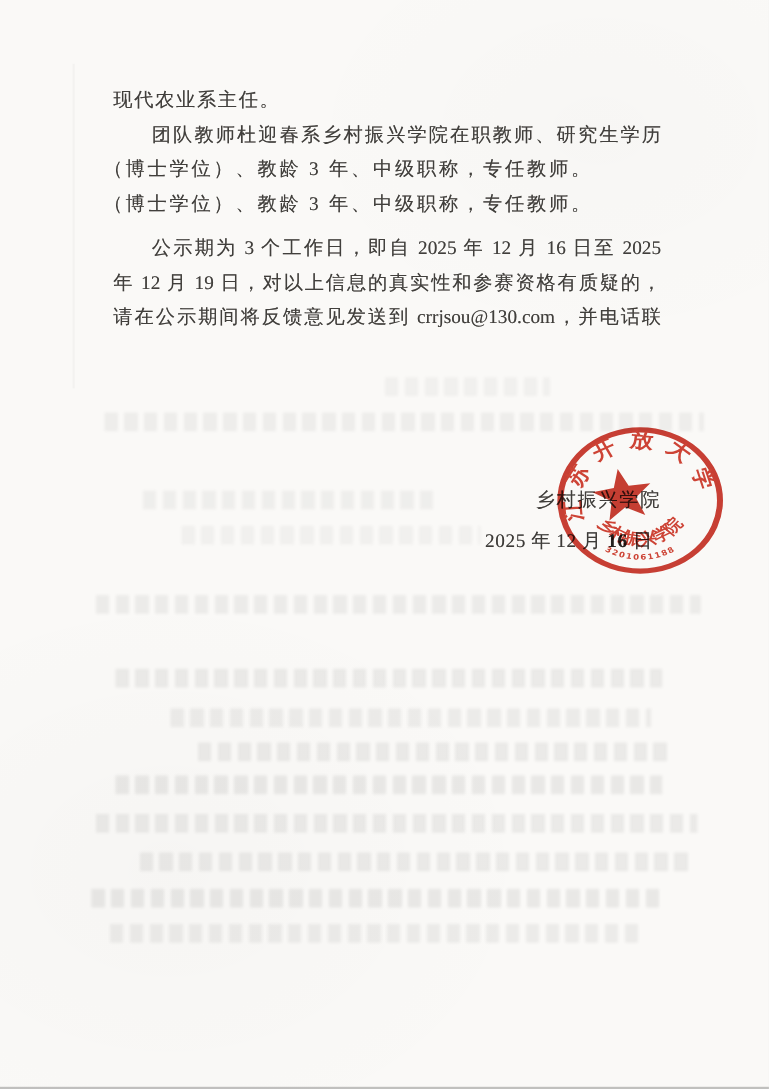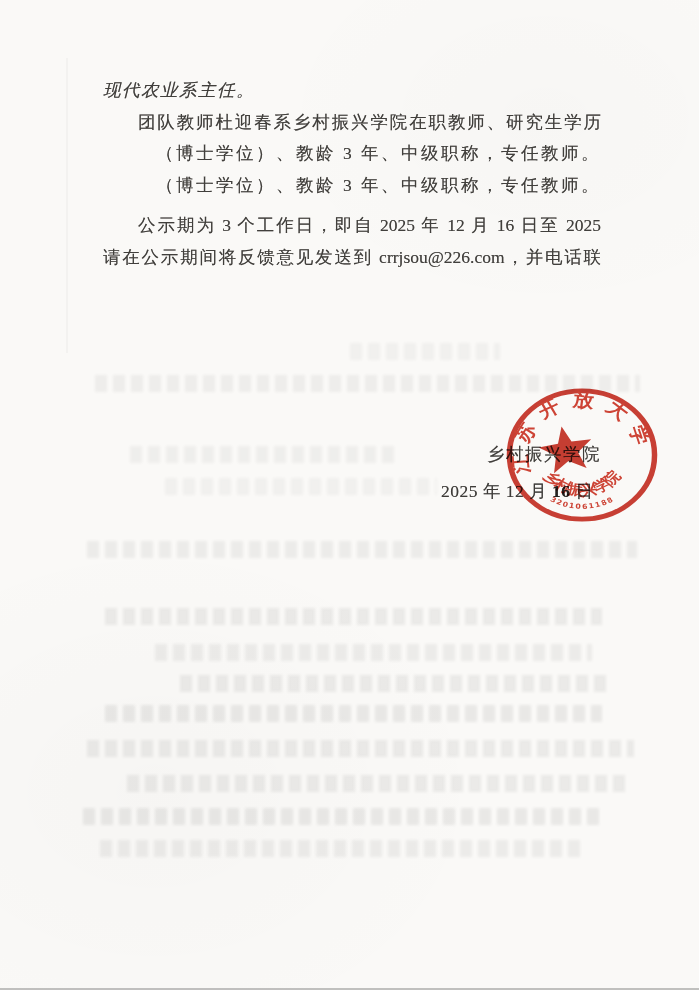--- a/index.html
+++ b/index.html
@@ -15,24 +15,24 @@
       radial-gradient(500px 380px at 22% 80%, rgba(0,0,0,0.015), rgba(0,0,0,0) 70%),
       #faf9f7;
   }
   
   .doc-body {
     position:absolute; left:103px; top:75px; width:498px;
     font-size:17.5px; line-height:31.5px; color:#413f3c;
     z-index:2; text-shadow:0 0 0.4px rgba(65,63,60,0.55);
   }
   .doc-body .line { min-height:31.5px; }
-  .doc-body .ls    { letter-spacing:1.5px;font-style:italic; }
+  .doc-body .ls    { letter-spacing:1.5px; }
   .doc-body .j     { text-align:justify; text-align-last:justify; }
   .doc-body .indent{ text-indent:35px; }
-  .doc-body .paren { margin-left:-9px; letter-spacing:2.5px;text-align:right; }
+  .doc-body .paren { margin-left:-9px; letter-spacing:2.5px; }
   .doc-body .g4    { margin-top:4px; }
   .doc-body .g9    { margin-top:9px; }
   
   .sig-org {
     position:absolute; left:487px; top:442px; z-index:2;
     font-size:17.5px; letter-spacing:1.5px; color:#403e3b;
     text-shadow:0 0 0.4px rgba(64,62,59,0.55);
   }
   .sig-date {
     position:absolute; left:441px; top:479px; z-index:2;
@@ -86,21 +86,22 @@
 
   <div class="streak"></div>
   <div class="bottom-edge"></div>
 
   <div class="doc-body">
       <div class="line ls">现代农业系主任。</div>
       <div class="line j indent">团队教师杜迎春系乡村振兴学院在职教师、研究生学历</div>
       <div class="line paren">（博士学位）、教龄 3 年、中级职称，专任教师。</div>
       <div class="line paren">（博士学位）、教龄 3 年、中级职称，专任教师。</div>
       <div class="line j indent g9">公示期为 3 个工作日，即自 2025 年 12 月 16 日至 2025</div>
-      <div class="line j">请在公示期间将反馈意见发送到 crrjsou@226.com，并电话联</div>
+      <div class="line j">年 12 月 19 日，对以上信息的真实性和参赛资格有质疑的，</div>
+      <div class="line j">请在公示期间将反馈意见发送到 crrjsou@130.com，并电话联</div>
     </div>
 
   <div class="sig-org">乡村振兴学院</div>
   <div class="sig-date"><span>2025 年 12 月 </span><span class="day">16</span><span> 日</span></div>
 
   <svg class="seal" viewBox="0 0 200 200" preserveAspectRatio="none">
     <defs>
       <path id="arcTop" d="M 50.5,149.5 A 70,70 0 1 1 149.5,149.5" fill="none"></path>
       <path id="arcMid" d="M 50.8,130.7 A 58,58 0 0 0 150.2,129" fill="none"></path>
       <path id="arcCode" d="M 55.3,163.9 A 78,78 0 0 0 144.7,163.9" fill="none"></path>

